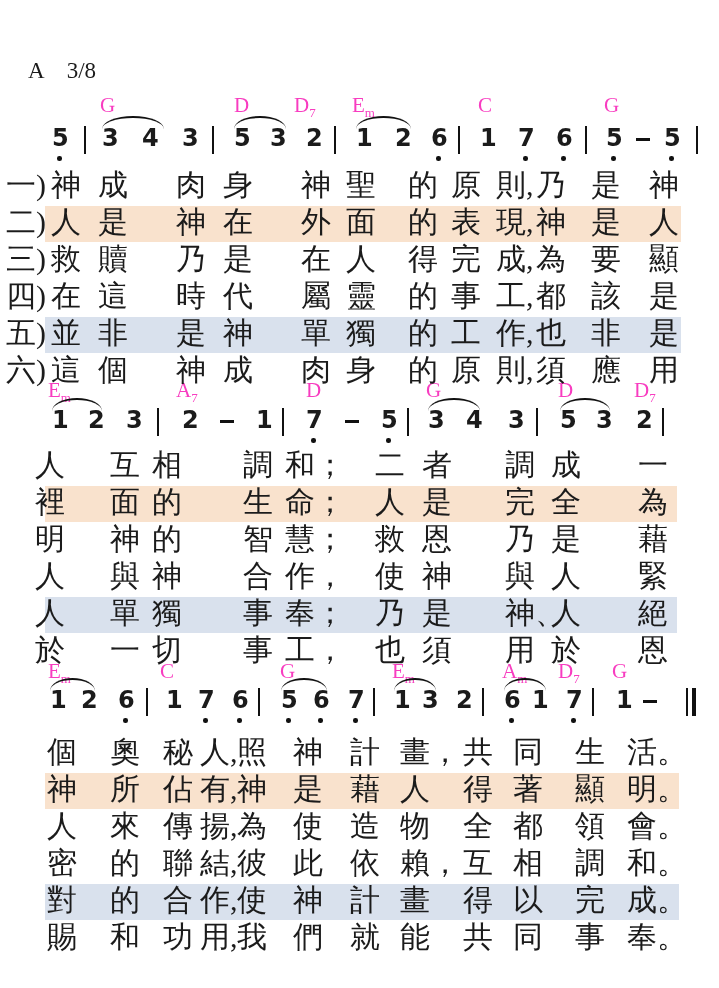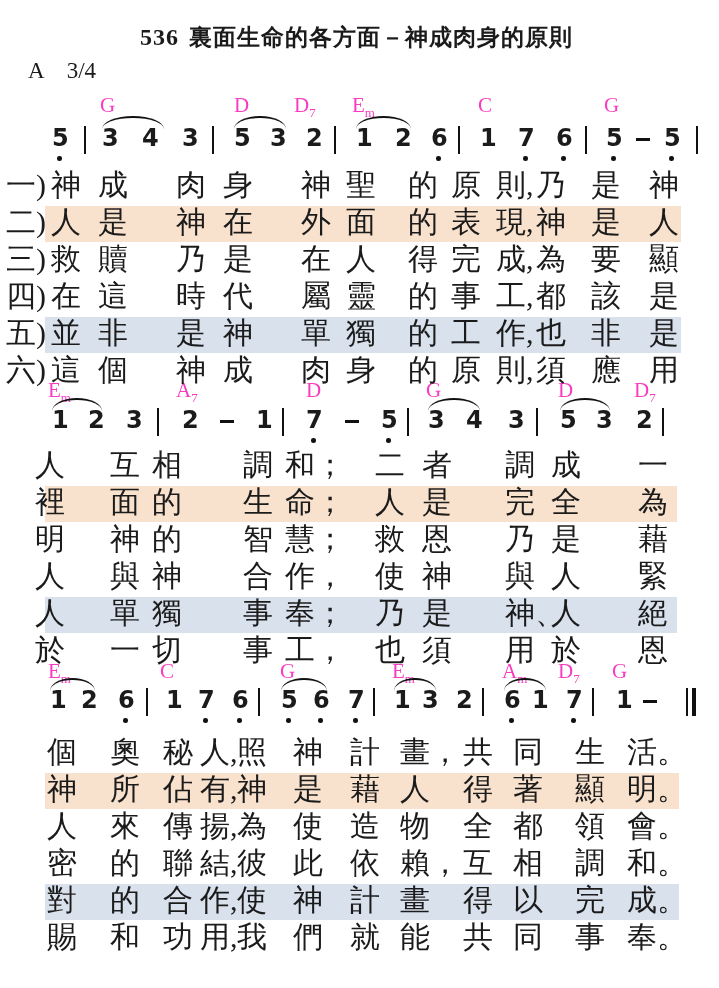--- a/index.html
+++ b/index.html
@@ -29,25 +29,22 @@
   .lyric{position:absolute;font-size:30px;line-height:34px;white-space:nowrap;z-index:2;}
   .vlabel{position:absolute;font-size:30px;line-height:34px;white-space:nowrap;z-index:2;}
   .hl{position:absolute;height:36px;z-index:1;}
   .hl.peach{background:var(--peach,#f9e2cd);}
   .hl.blue{background:var(--blue,#d9e1ed);}
 </style>
 </head>
 <body>
 
 <div id="sheet" style="--chord: #f83cc0; --peach: #f9e2cd; --blue: #d9e1ed;">
-  <div class="title-row">
-    <span class="hymn-number">536</span><span class="hymn-title">裏面生命的各方面－神成肉身的原則</span>
-  </div>
   <div class="key-row">
-    <span>A</span><span class="time-sig">3/4</span>
+    <span>A</span><span class="time-sig">3/8</span>
   </div>
   <div>
       <span class="chord" style="left: 100px; top: 94px;">G</span>
       <span class="chord" style="left: 234px; top: 94px;">D</span>
       <span class="chord" style="left: 294px; top: 94px;">D<sub>7</sub></span>
       <span class="chord" style="left: 352px; top: 94px;">E<sub>m</sub></span>
       <span class="chord" style="left: 478px; top: 94px;">C</span>
       <span class="chord" style="left: 604px; top: 94px;">G</span>
       <span class="note" style="left: 52px; top: 124px;">5</span>
       <span class="odot" style="left: 57px; top: 156px;"></span>

